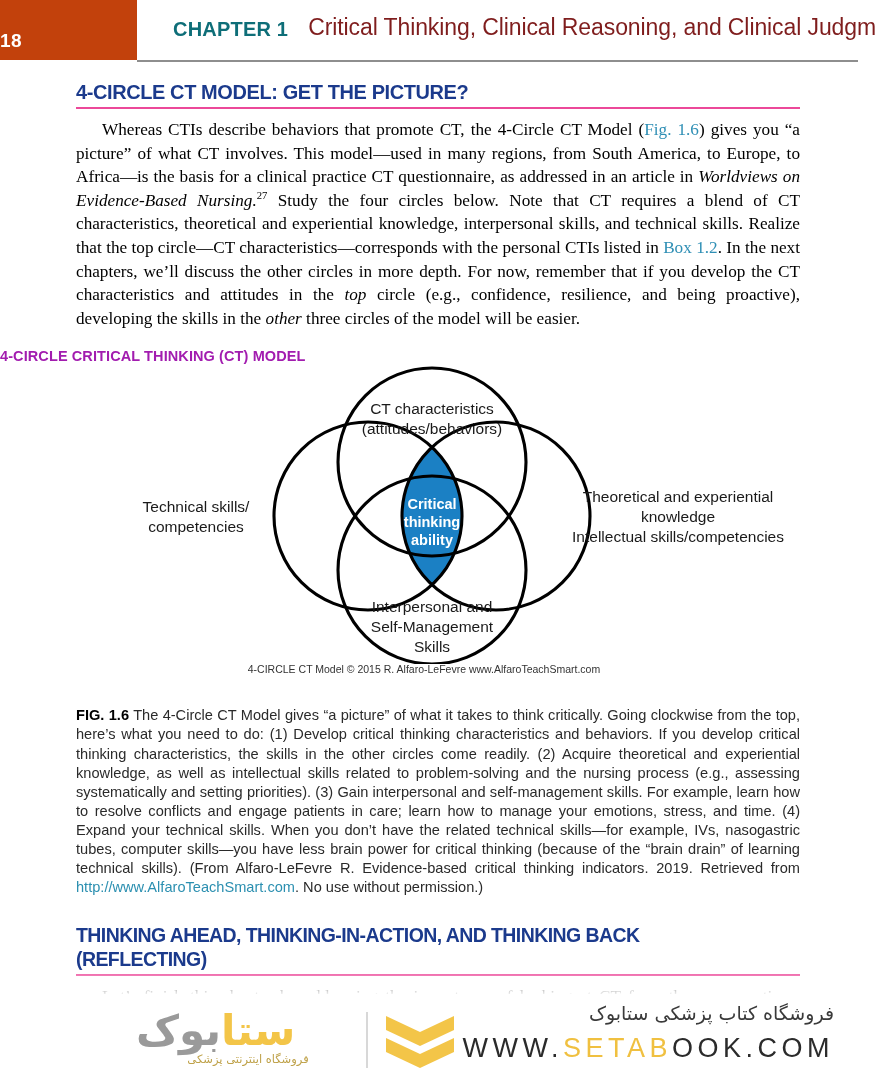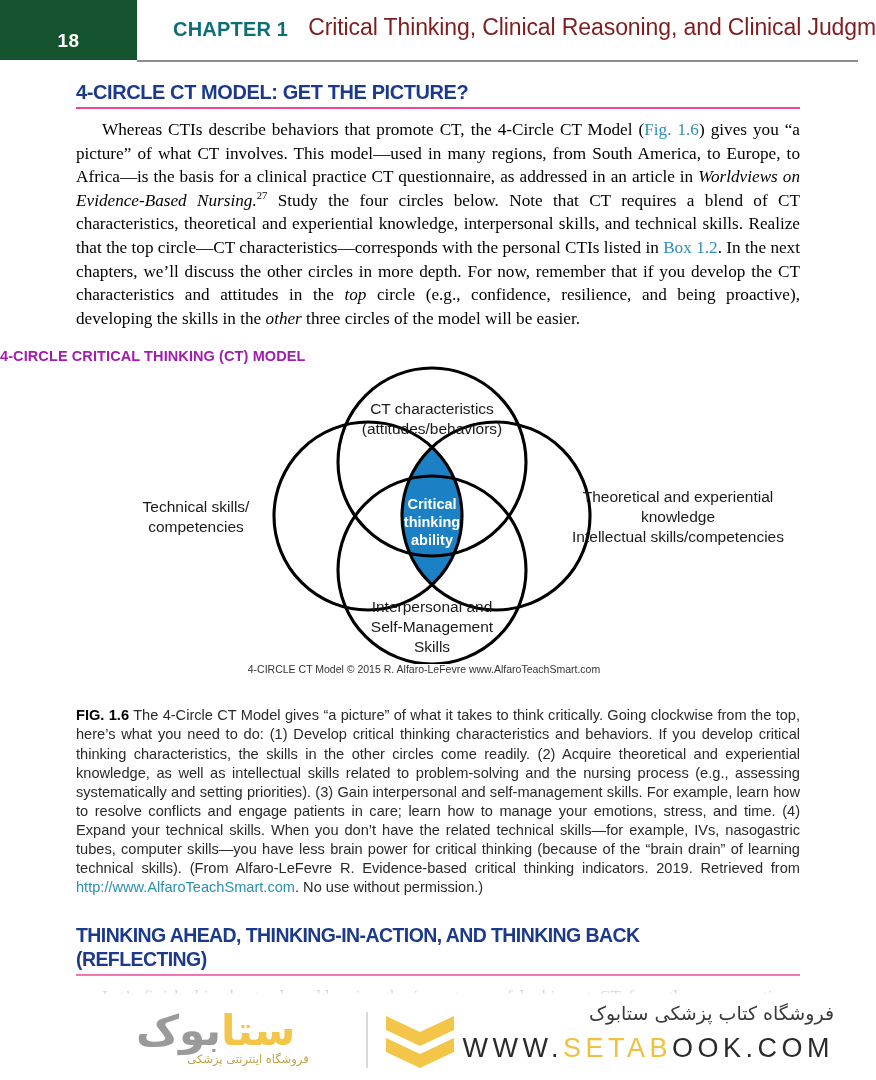--- a/index.html
+++ b/index.html
@@ -15,24 +15,23 @@
 
   
   .page-header {
     position: relative;
     height: 62px;
   }
   .folio-block {
     position: absolute;
     left: 0; top: 0;
     width: 137px; height: 60px;
-    background: #14532d;
+    background: #c2410c;
     display: flex;
     align-items: flex-end;
-    justify-content: center;
     padding-bottom: 8px;
   }
   .folio-num {
     color: #ffffff;
     font-family: "Liberation Sans", sans-serif;
     font-weight: bold;
     font-size: 19px;
     letter-spacing: .5px;
   }
   .header-text {

